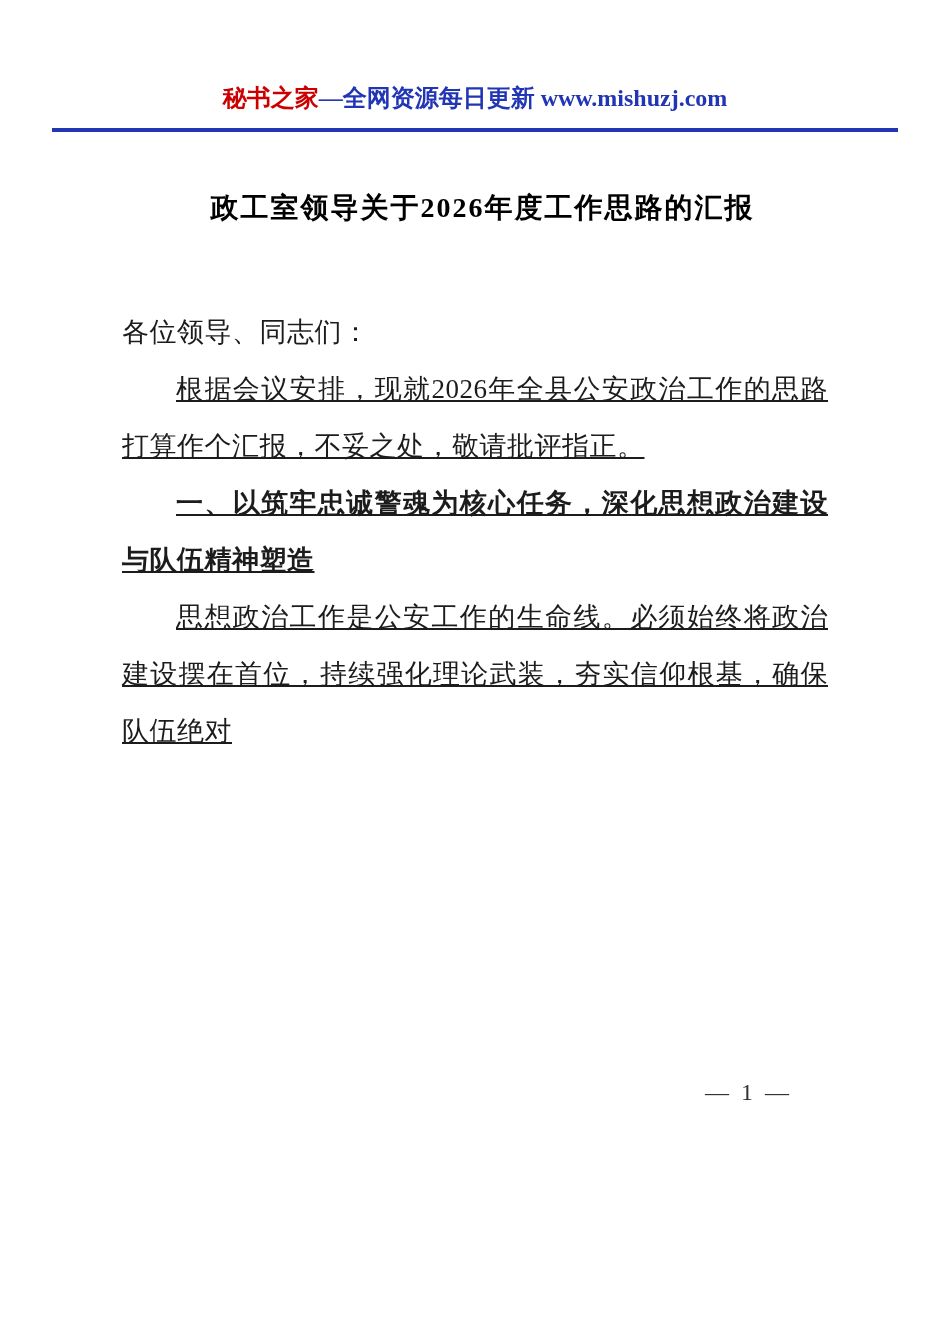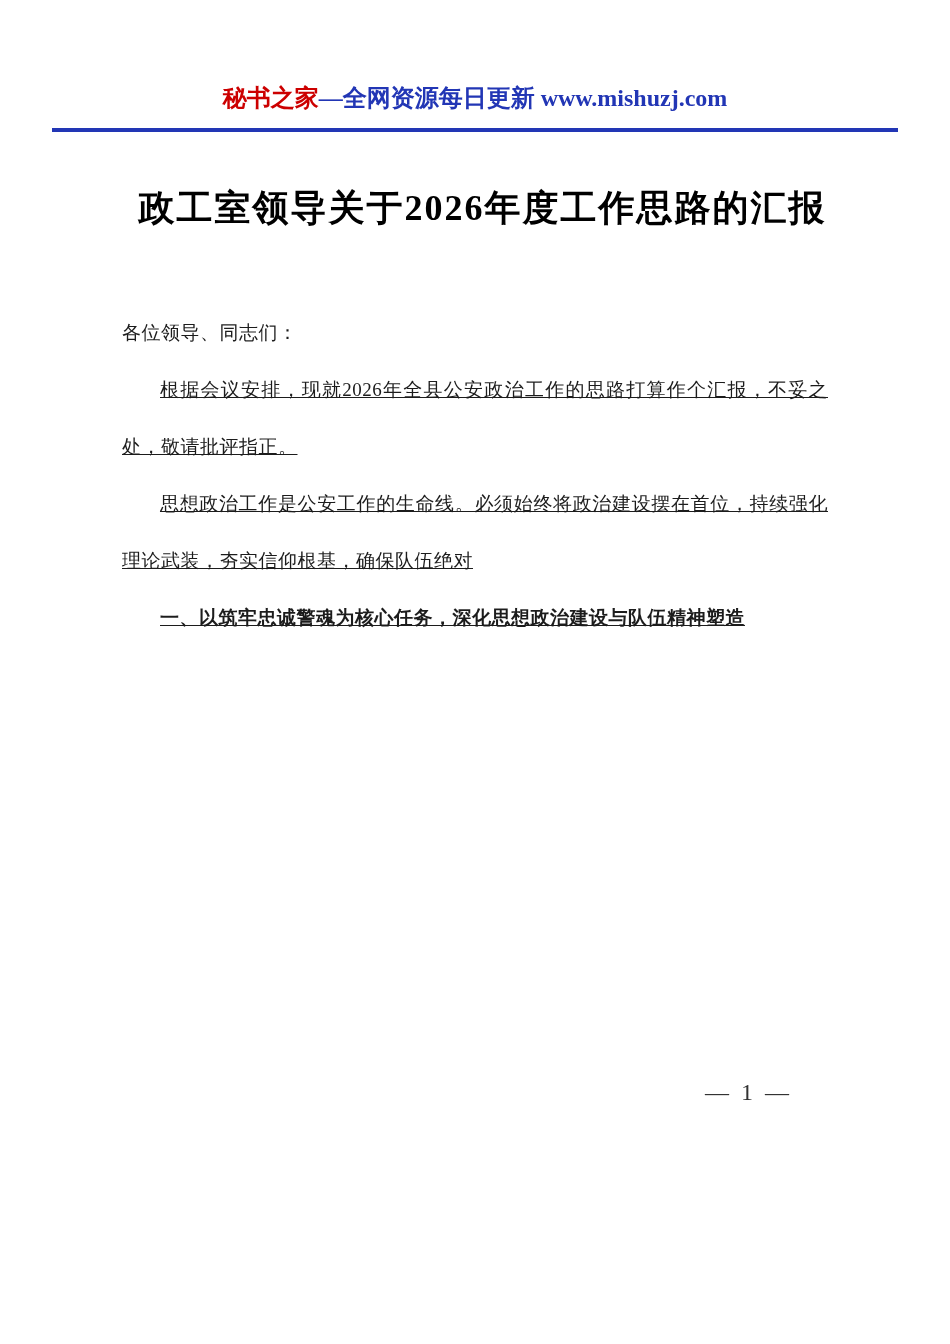--- a/index.html
+++ b/index.html
@@ -33,34 +33,34 @@
   .site-tagline { color: var(--accent); }
   .site-url { color: var(--accent); }
   .header-rule {
     margin: 14px 52px 0 52px;
     border-top: 4px solid var(--accent);
     height: 0;
   }
   .doc-title {
     margin-top: 52px;
     text-align: center;
-    font-size: 36px;
+    font-size: 28px;
     font-weight: bold;
     color: #000000;
     letter-spacing: 2px;
     line-height: 48px;
     font-family: "Liberation Serif", "DejaVu Serif", serif;
     padding-left: 15px;
   }
   .doc-body {
     margin: 72px 122px 0 122px;
     color: var(--ink);
   }
   .para {
-    font-size: 19px;
+    font-size: 27px;
     line-height: 57px;
     text-align: justify;
     letter-spacing: 0.5px;
     margin: 0;
   }
   .para.indent { text-indent: 2em; text-decoration: underline; }
   .para.heading { font-weight: bold; }
   .page-number {
     position: absolute;
     right: 158px;
@@ -80,19 +80,19 @@
     <span class="site-name">秘书之家</span><span class="site-tagline">—全网资源每日更新 </span><span class="site-url">www.mishuzj.com</span>
   </header>
 
   <div class="header-rule"></div>
 
   <h1 class="doc-title">政工室领导关于2026年度工作思路的汇报</h1>
 
   <main class="doc-body">
     <p class="para">各位领导、同志们：</p>
     <p class="para indent">根据会议安排，现就2026年全县公安政治工作的思路打算作个汇报，不妥之处，敬请批评指正。</p>
+    <p class="para indent heading">一、以筑牢忠诚警魂为核心任务，深化思想政治建设与队伍精神塑造</p>
     <p class="para indent">思想政治工作是公安工作的生命线。必须始终将政治建设摆在首位，持续强化理论武装，夯实信仰根基，确保队伍绝对</p>
-    <p class="para indent heading">一、以筑牢忠诚警魂为核心任务，深化思想政治建设与队伍精神塑造</p>
   </main>
 
   <div class="page-number">— 1 —</div>
 
 </div>
 
 </body></html>

